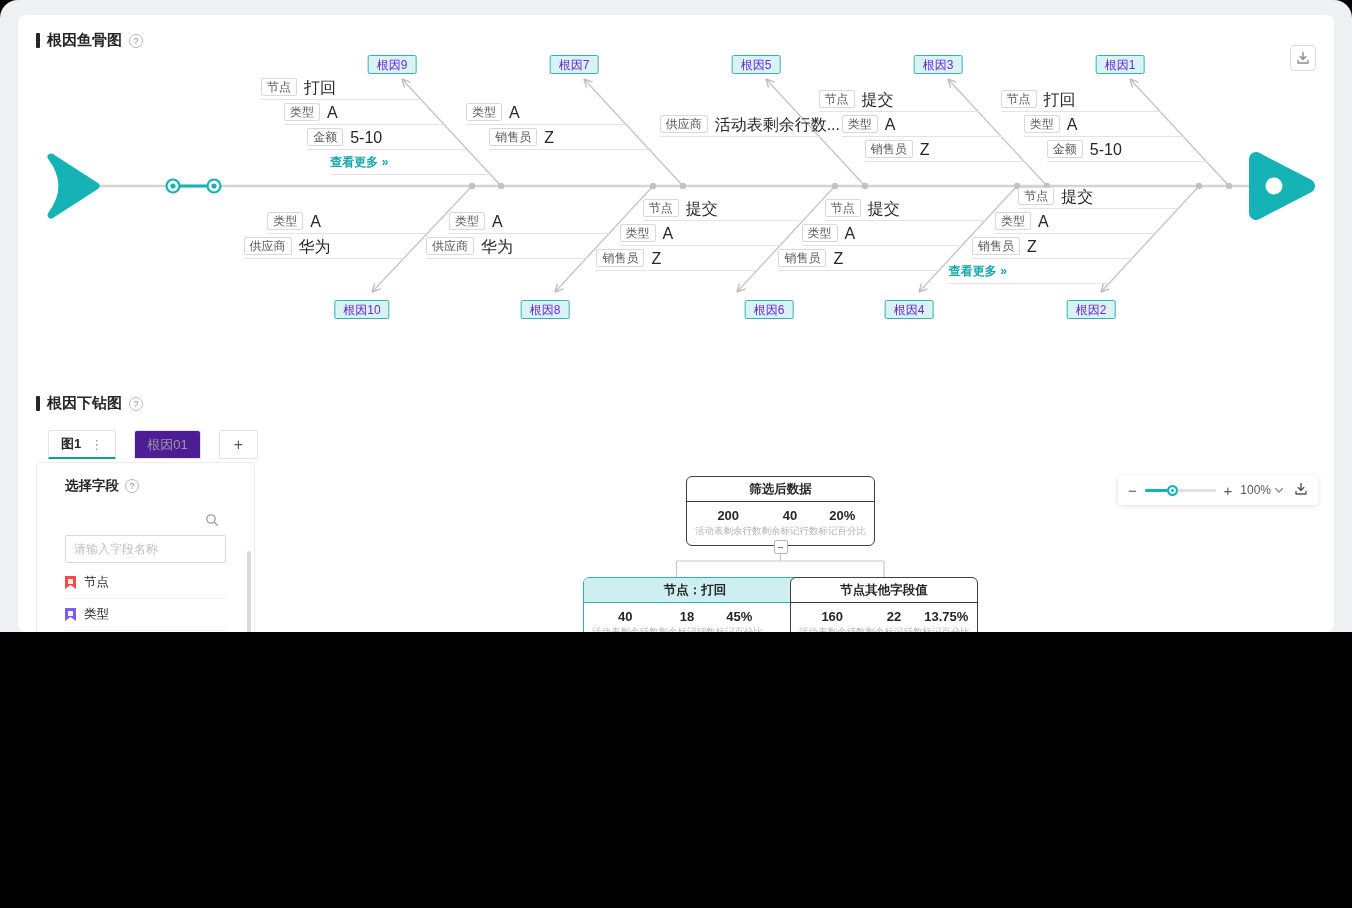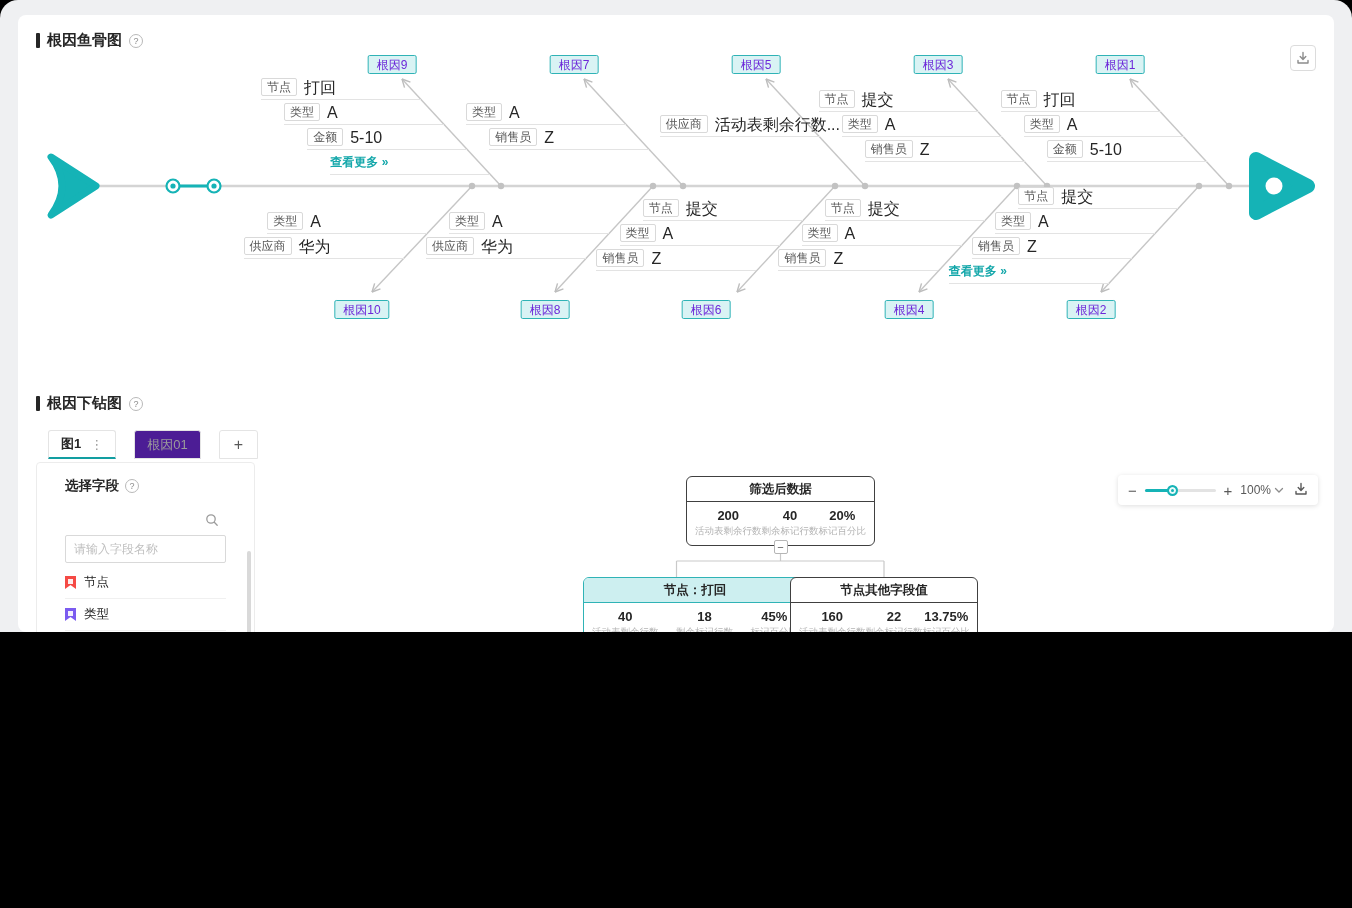--- a/index.html
+++ b/index.html
@@ -66,21 +66,21 @@
   .ribbon.red{background:#f54a45;}
   .ribbon.purple{background:#7b5bf0;}
   .fp-scroll{position:absolute;right:3px;top:88px;width:4px;height:86px;background:#d9d9d9;border-radius:2px;}
   
   .tree-node{position:absolute;width:189px;background:#fff;border:1px solid #404040;border-radius:6px;
     box-sizing:border-box;z-index:3;cursor:pointer;overflow:hidden;}
   .tn-title{height:24px;line-height:24px;text-align:center;font-size:12.5px;font-weight:700;
     border-bottom:1px solid #404040;}
   .tree-node.hl{border-color:#2fb3b6;}
   .tree-node.hl .tn-title{background:#cdeff0;border-bottom-color:#2fb3b6;}
-  .tn-stats{display:flex;justify-content:space-between;padding:6px 8px 7px;}
+  .tn-stats{display:flex;padding:6px 8px 7px;}
   .tn-col{text-align:center;}
   .tn-v{font-size:13px;font-weight:700;color:#262626;line-height:15px;}
   .tn-l{font-size:9.5px;color:#b3b3b3;margin-top:2px;white-space:nowrap;}
   .collapse-btn{position:absolute;width:14px;height:14px;box-sizing:border-box;border:1px solid #b5b5b5;
     border-radius:2px;background:#fff;color:#595959;font-size:11px;line-height:11px;text-align:center;
     cursor:pointer;z-index:4;padding:0;}
   
   .zoom-bar{position:absolute;left:1100px;top:97px;width:200px;height:30px;background:#fff;border-radius:4px;
     box-shadow:0 1px 5px rgba(0,0,0,.13);display:flex;align-items:center;padding:0 10px;box-sizing:border-box;
     gap:8px;z-index:4;}
@@ -226,21 +226,21 @@
         </div>
         <div class="fb-label" style="left: 527px; top: 285px;">根因8</div>
         <div class="fb-row" style="left: 431.085px; top: 194.5px; width: 160px;">
           <span class="fb-tag">类型</span>
           <span class="fb-val">A</span>
         </div>
         <div class="fb-row" style="left: 407.972px; top: 219.5px; width: 160px;">
           <span class="fb-tag">供应商</span>
           <span class="fb-val">华为</span>
         </div>
-        <div class="fb-label" style="left: 688px; top: 285px;">根因6</div>
+        <div class="fb-label" style="left: 751px; top: 285px;">根因6</div>
         <div class="fb-row" style="left: 624.642px; top: 182px; width: 160px;">
           <span class="fb-tag">节点</span>
           <span class="fb-val">提交</span>
         </div>
         <div class="fb-row" style="left: 601.528px; top: 207px; width: 160px;">
           <span class="fb-tag">类型</span>
           <span class="fb-val">A</span>
         </div>
         <div class="fb-row" style="left: 578.415px; top: 232px; width: 160px;">
           <span class="fb-tag">销售员</span>

